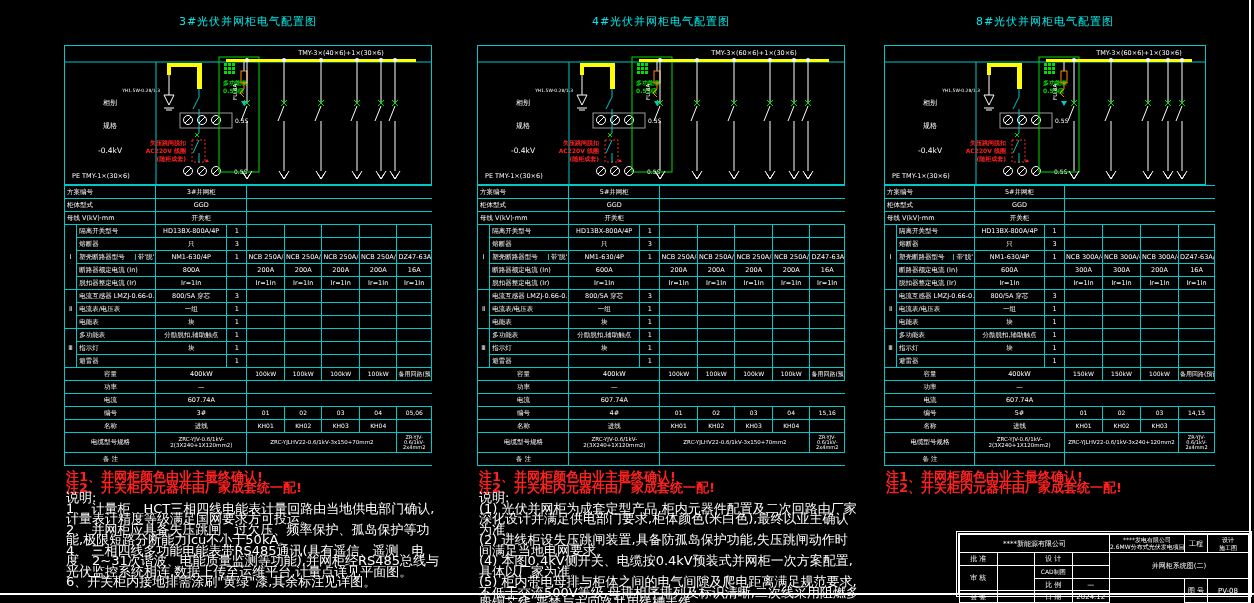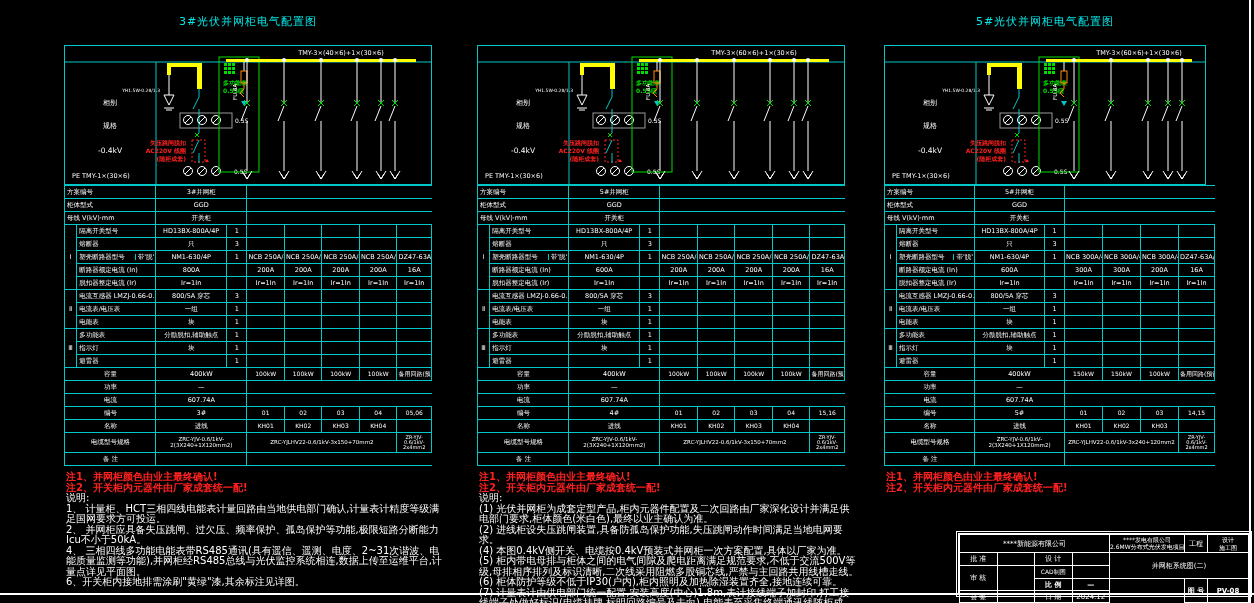--- a/index.html
+++ b/index.html
@@ -5,21 +5,21 @@
   html,body{margin:0;padding:0;background:#000;}
   #sheet{position:relative;width:1254px;height:603px;background:#000;overflow:hidden;
          font-family:"DejaVu Sans",sans-serif;}
   .panel{position:absolute;}
   .panel-title{position:absolute;width:100%;text-align:center;color:#00e7e7;font-size:11px;
                letter-spacing:1px;white-space:nowrap;}
   .spec-table{border-collapse:collapse;table-layout:fixed;position:absolute;}
   .spec-table td{border:1px solid #00c8c8;color:#fff;font-size:6.5px;text-align:center;
                  padding:0 1px;white-space:nowrap;overflow:hidden;height:12px;line-height:1.05;}
   .spec-table td.lbl{text-align:left;padding-left:2px;}
-  .notes{position:absolute;font-size:10px;line-height:10.5px;color:#fff;white-space:normal;}
+  .notes{position:absolute;font-size:13px;line-height:10.5px;color:#fff;white-space:normal;}
   .notes .red{color:#ff2020;font-weight:bold;}
   .tb{position:absolute;border:1px solid #fff;outline:1px solid #fff;outline-offset:1px;
       color:#fff;font-size:7px;}
   .tb table{border-collapse:collapse;width:100%;height:100%;table-layout:fixed;}
   .tb td{border:1px solid #fff;text-align:center;padding:0;white-space:nowrap;overflow:hidden;
          font-size:7px;color:#fff;}
   .hline{position:absolute;background:#fff;}
   svg text{font-family:"DejaVu Sans",sans-serif;}
 </style>
 </head>
@@ -335,20 +335,21 @@
           <div class="red">注1、并网柜颜色由业主最终确认!</div>
           <div class="red">注2、开关柜内元器件由厂家成套统一配!</div>
           <div>说明:</div>
           <div>1、 计量柜、HCT三相四线电能表计量回路由当地供电部门确认,计量表计精度等级满足国网要求方可投运。</div>
           <div>2、 并网柜应具备失压跳闸、过欠压、频率保护、孤岛保护等功能,极限短路分断能力Icu不小于50kA。</div>
           <div>4、 三相四线多功能电能表带RS485通讯(具有遥信、遥测、电度、2~31次谐波、电能质量监测等功能),并网柜经RS485总线与光伏监控系统相连,数据上传至运维平台,计量点详见平面图。</div>
           <div>6、开关柜内接地排需涂刷"黄绿"漆,其余标注见详图。</div>
         </div>
       </div>
       <div class="panel" style="left: 477px; top: 14px; width: 368px; height: 580px;">
+        <div class="panel-title" style="top: 0px;">4#光伏并网柜电气配置图</div>
         <svg width="368" height="140" style="position:absolute;left:0;top:31px;">
           <rect x="0.5" y="0.5" width="367" height="139" fill="none" stroke="#00c8c8"></rect>
           <line x1="0" y1="17" x2="368" y2="17" stroke="#00c8c8"></line>
           <line x1="92" y1="17" x2="92" y2="140" stroke="#00c8c8"></line>
           <text x="46" y="60" fill="#ffffff" font-size="7" text-anchor="middle">相别</text>
           <text x="46" y="83" fill="#ffffff" font-size="7" text-anchor="middle">规格</text>
           <text x="46" y="108" fill="#ffffff" font-size="7.5" text-anchor="middle">-0.4kV</text>
           <text x="8" y="133" fill="#ffffff" font-size="6.5">PE  TMY-1×(30×6)</text>
           <rect x="103" y="18" width="35" height="4" fill="#ffff00"></rect>
           <rect x="103" y="18" width="4" height="12" fill="#ffff00"></rect>
@@ -650,21 +651,21 @@
           <div>说明:</div>
           <div>(1) 光伏并网柜为成套定型产品,柜内元器件配置及二次回路由厂家深化设计并满足供电部门要求,柜体颜色(米白色),最终以业主确认为准。</div>
           <div>(2) 进线柜设失压跳闸装置,具备防孤岛保护功能,失压跳闸动作时间满足当地电网要求。</div>
           <div>(4) 本图0.4kV侧开关、电缆按0.4kV预装式并网柜一次方案配置,具体以厂家为准。</div>
           <div>(5) 柜内带电母排与柜体之间的电气间隙及爬电距离满足规范要求,不低于交流500V等级,母排相序排列及标识清晰,二次线采用阻燃多股铜芯线,严禁与主回路共用线槽走线。</div>
           <div>(6) 柜体防护等级不低于IP30(户内),柜内照明及加热除湿装置齐全,接地连续可靠。</div>
           <div>(7) 计量表计由供电部门统一配置,安装高度(中心)1.8m,表计接线端子加封印,打工接线端子处做好标识(电缆挂牌,标明回路编号及去向),电能表至采集终端通讯线随柜成套。</div>
         </div>
       </div>
       <div class="panel" style="left: 884px; top: 14px; width: 322px; height: 580px;">
-        <div class="panel-title" style="top: 0px;">5#光伏并网柜电气配置图</div>
+        <div class="panel-title" style="top: 0px;">8#光伏并网柜电气配置图</div>
         <svg width="322" height="140" style="position:absolute;left:0;top:31px;">
           <rect x="0.5" y="0.5" width="321" height="139" fill="none" stroke="#00c8c8"></rect>
           <line x1="0" y1="17" x2="322" y2="17" stroke="#00c8c8"></line>
           <line x1="92" y1="17" x2="92" y2="140" stroke="#00c8c8"></line>
           <text x="46" y="60" fill="#ffffff" font-size="7" text-anchor="middle">相别</text>
           <text x="46" y="83" fill="#ffffff" font-size="7" text-anchor="middle">规格</text>
           <text x="46" y="108" fill="#ffffff" font-size="7.5" text-anchor="middle">-0.4kV</text>
           <text x="8" y="133" fill="#ffffff" font-size="6.5">PE  TMY-1×(30×6)</text>
           <rect x="103" y="18" width="35" height="4" fill="#ffff00"></rect>
           <rect x="103" y="18" width="4" height="12" fill="#ffff00"></rect>
@@ -966,21 +967,21 @@
         <td style="width:36px;">设 计</td>
         <td style="width:34px;"></td>
         <td colspan="4" rowspan="2">并网柜系统图(二)</td>
       </tr>
       <tr style="height:13px;">
         <td rowspan="2">审 核</td>
         <td rowspan="2"></td>
         <td style="font-size:6px;">CAD制图</td>
         <td></td>
       </tr>
-      <tr style="height:12px;font-weight:bold;">
+      <tr style="height:12px;">
         <td>比 例</td>
         <td>—</td>
         <td colspan="2" rowspan="2" style="border:0;"></td>
         <td rowspan="2">图 号</td>
         <td rowspan="2">PV-08</td>
       </tr>
       <tr style="height:12px;">
         <td>会 签</td>
         <td></td>
         <td>日 期</td>

